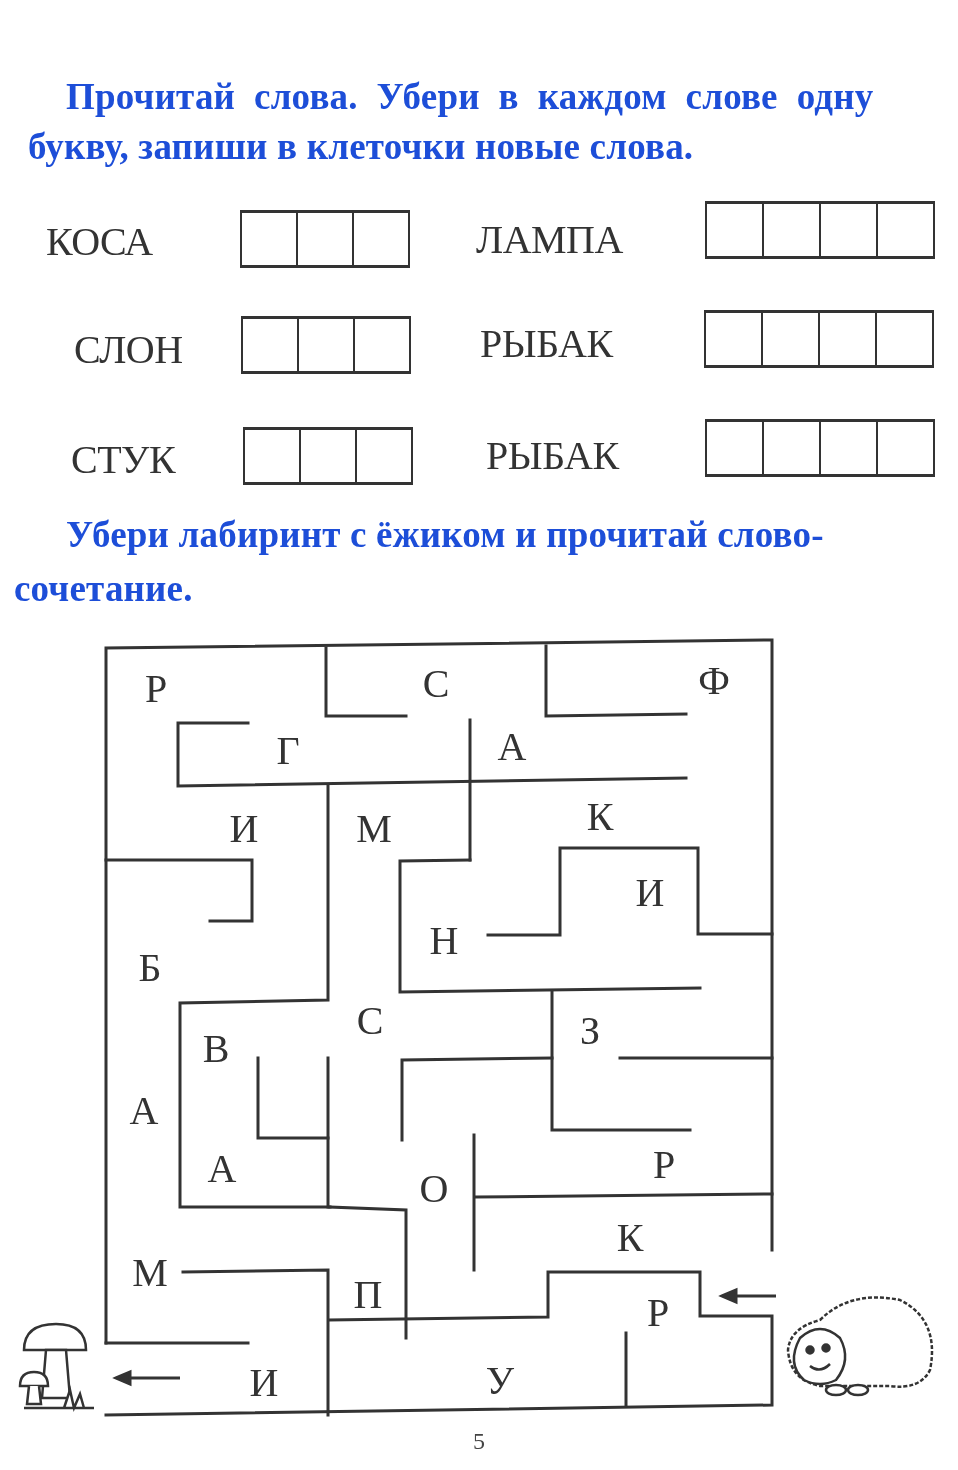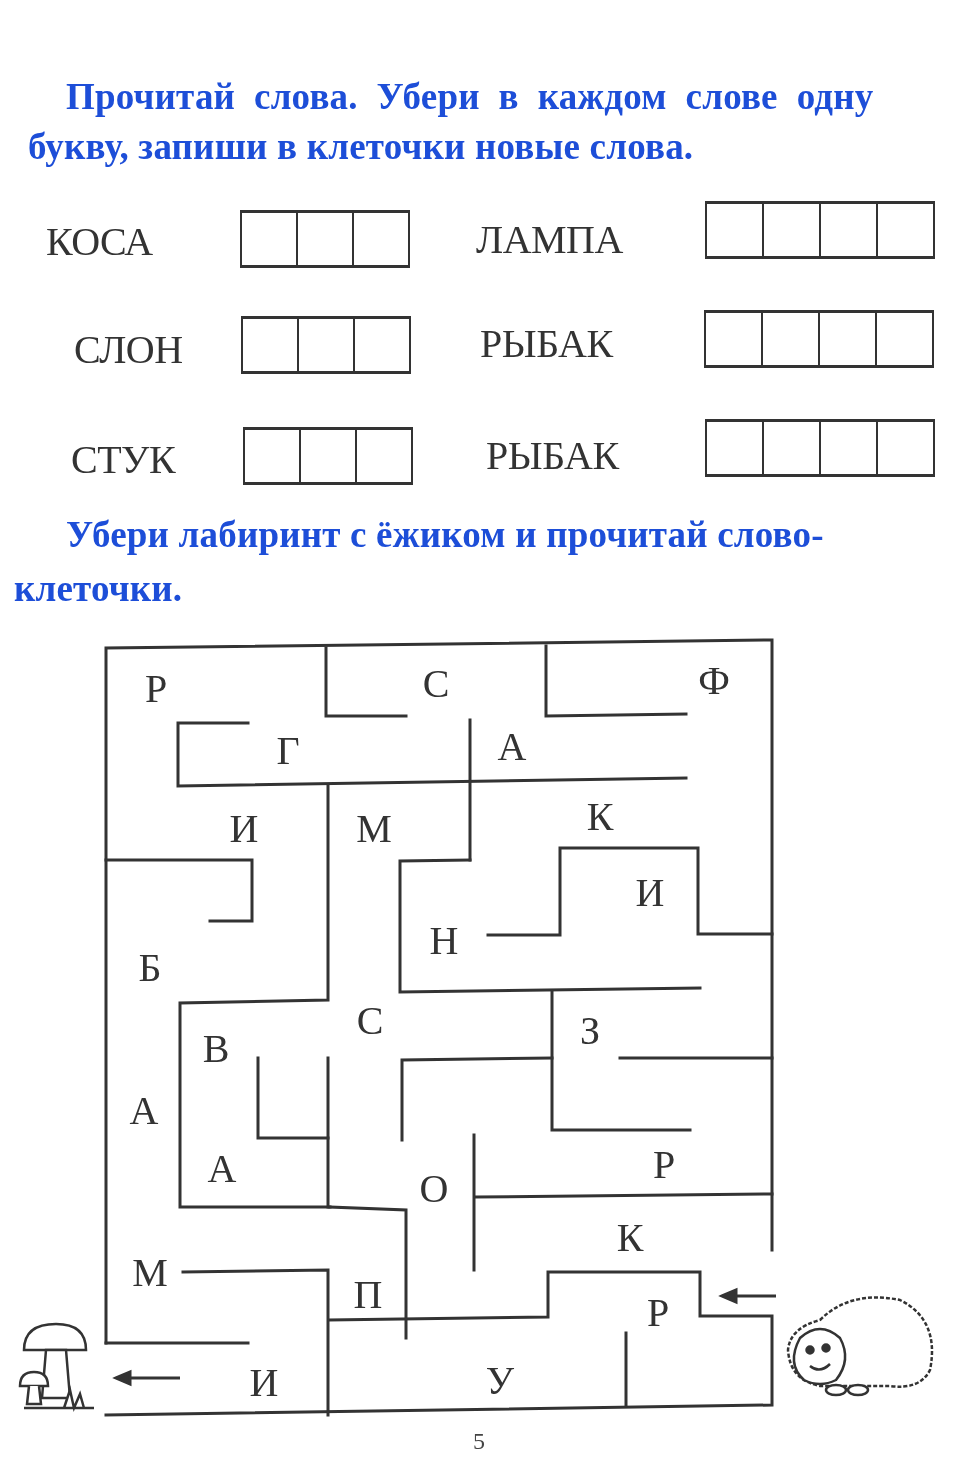--- a/index.html
+++ b/index.html
@@ -58,21 +58,21 @@
 
 <div class="word" style="left:486px; top:432px;">РЫБАК</div>
 <div class="boxes" style="left:705px; top:419px;">
   <div class="cell w"></div>
   <div class="cell w"></div>
   <div class="cell w"></div>
   <div class="cell w"></div>
 </div>
 
 <div class="instr" style="left:66px; top:510px;">Убери лабиринт с ёжиком и прочитай слово-</div>
-<div class="instr" style="left:14px; top:564px;">клеточки.</div>
+<div class="instr" style="left:14px; top:564px;">сочетание.</div>
 
 <svg class="maze" width="958" height="1470" viewBox="0 0 958 1470">
   <g stroke="#333" stroke-width="3" fill="none" stroke-linecap="square">
 
     <polyline points="106,1343 106,648 772,640 772,1250"></polyline>
     <polyline points="106,1415 772,1405 772,1316 700,1316 700,1272 548,1272 548,1317 330,1320"></polyline>
     <line x1="106" y1="1343" x2="248" y2="1343"></line>
 
     <polyline points="326,648 326,716 406,716"></polyline>
     <polyline points="546,646 546,716 686,714"></polyline>

